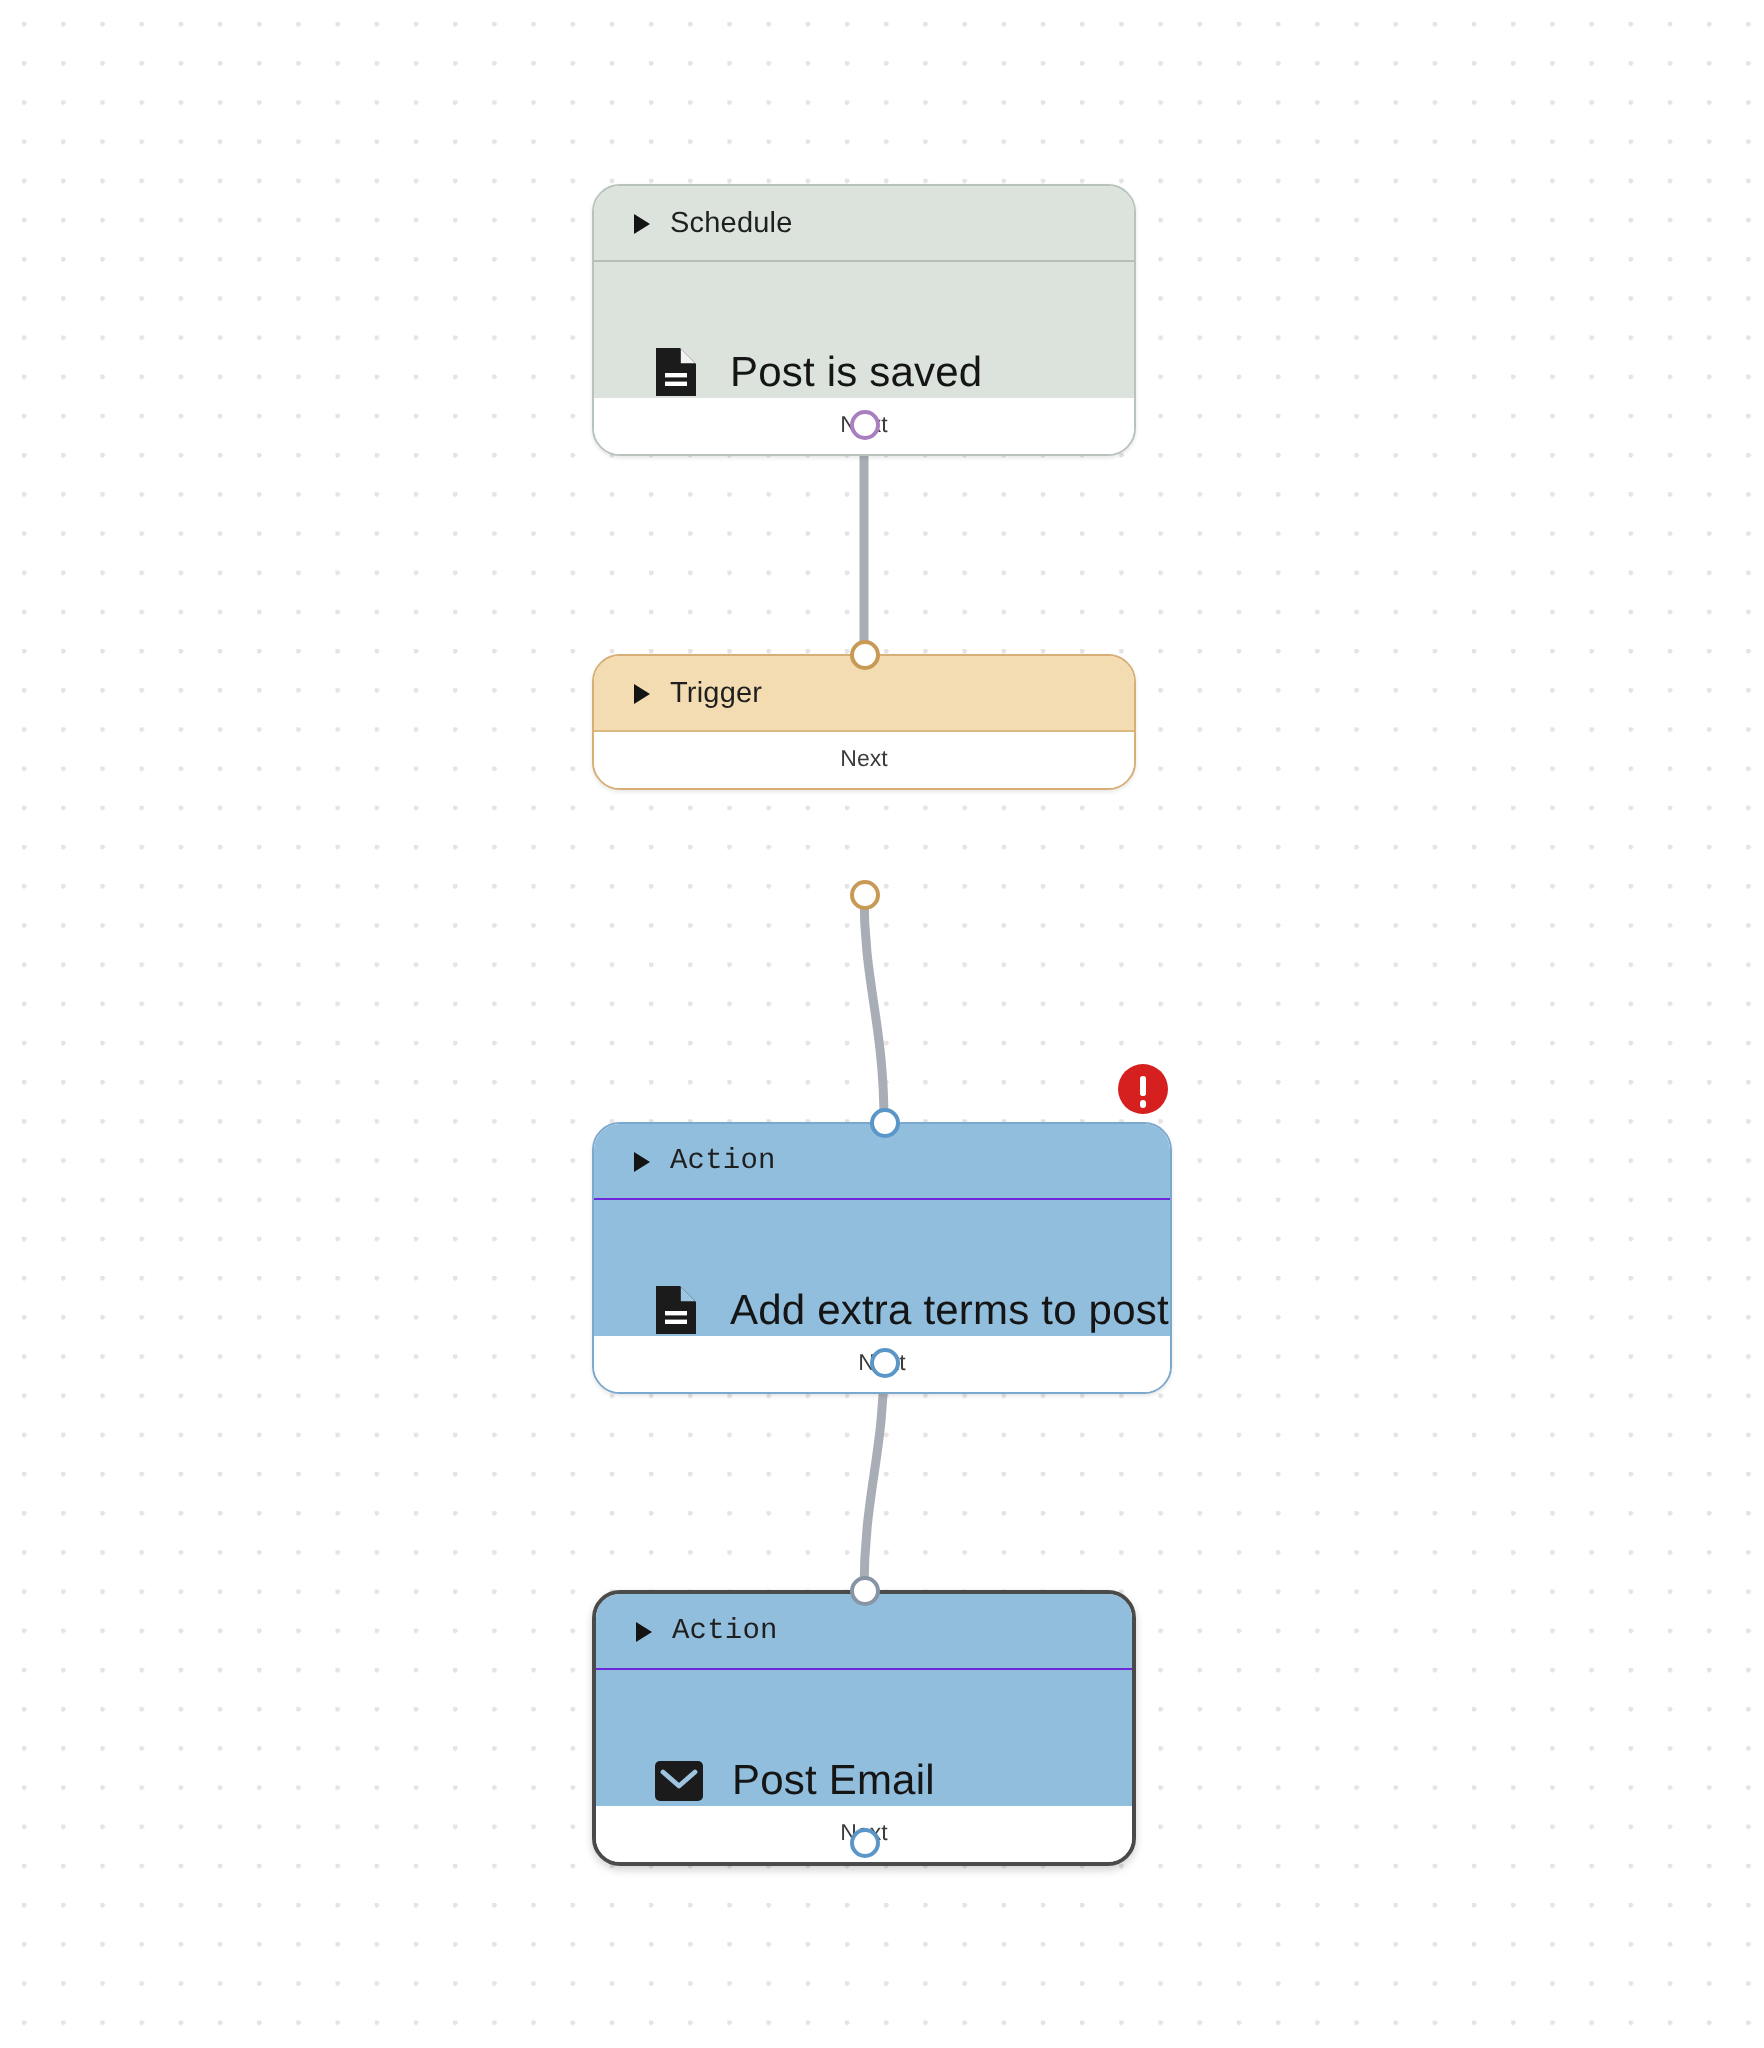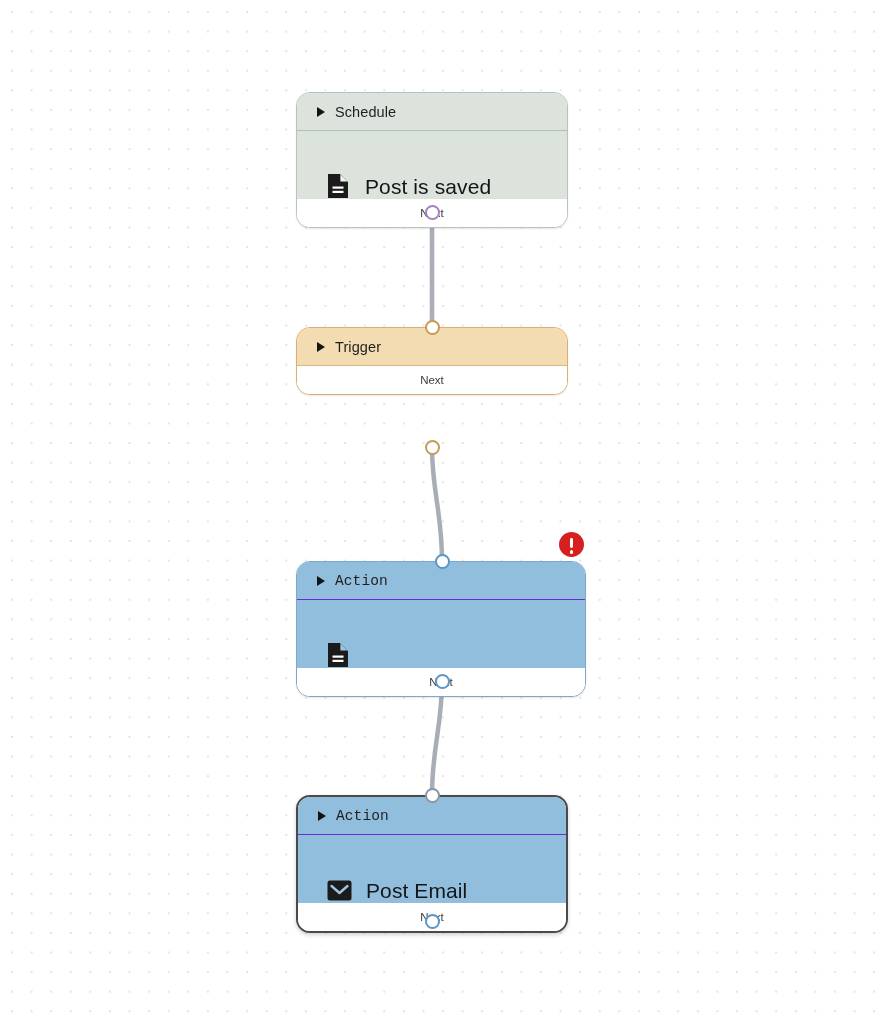--- a/index.html
+++ b/index.html
@@ -211,20 +211,21 @@
     </div>
     <div class="node-body">
       <span class="node-icon">
         <svg width="22" height="26" viewBox="0 0 22 26">
           <path d="M1 1 h12 l8 8 v16 H1 Z" fill="#1b1b1b"></path>
           <path d="M13.4 1.4 L20.6 8.6 H13.4 Z" fill="#9ec4e0"></path>
           <rect x="5.5" y="13.5" width="11" height="2.2" fill="#ffffff"></rect>
           <rect x="5.5" y="17.8" width="11" height="2.2" fill="#ffffff"></rect>
         </svg>
       </span>
+      <span class="node-title">Add extra terms to post</span>
     </div>
     <div class="node-footer">Next</div>
   </div>
   <div class="port blue" style="left:434.5px; top:553.5px;"></div>
   <div class="port blue" style="left:434.5px; top:673.5px;"></div>
 
   <div class="error-badge" style="left:559px; top:532px;">
     <span class="bang"></span>
   </div>
 

